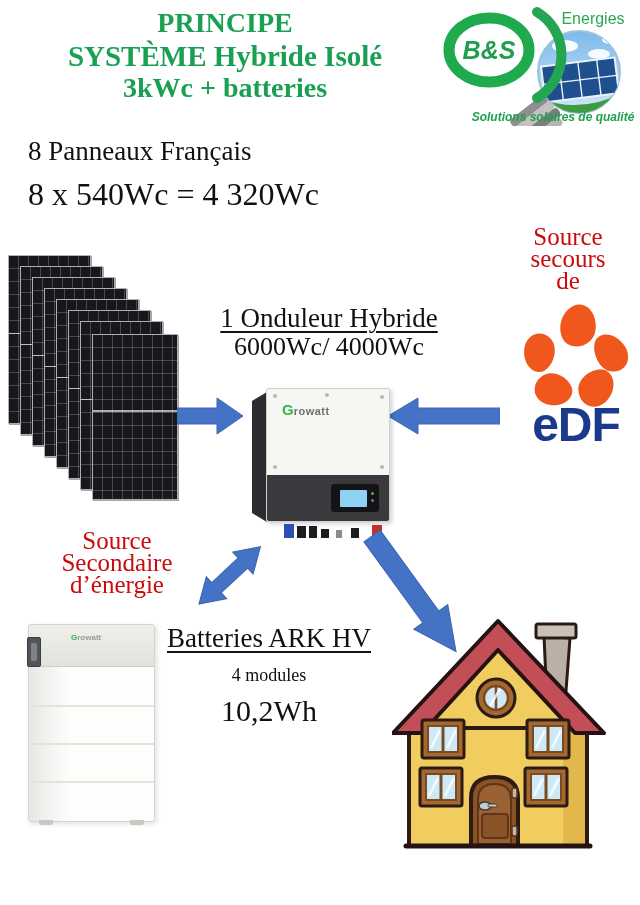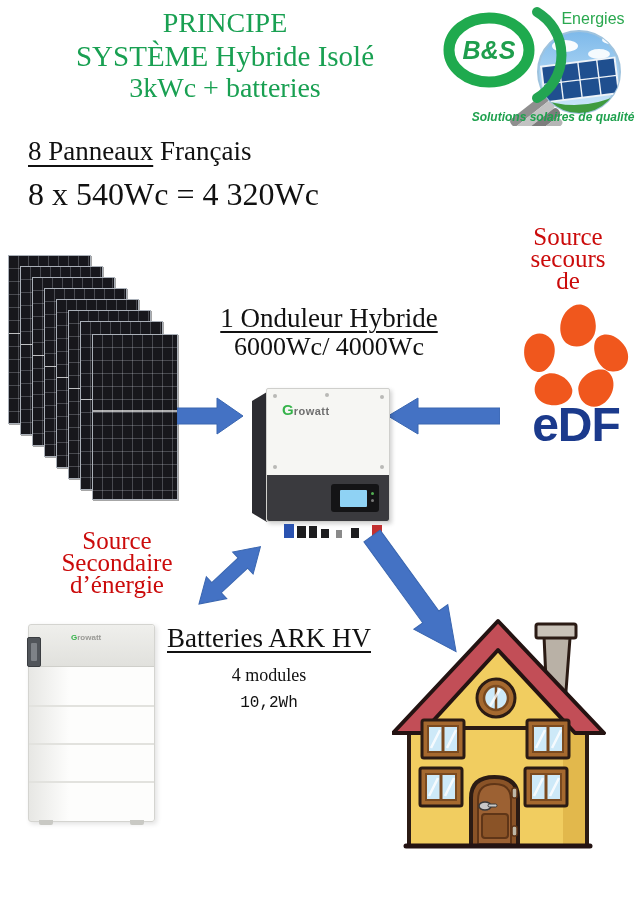--- a/index.html
+++ b/index.html
@@ -6,28 +6,28 @@
   html,body { background:#ffffff; }
   #canvas {
     position:relative; width:640px; height:905px; margin:0 auto;
     background:#ffffff; overflow:hidden;
     font-family:"Liberation Serif", serif;
   }
   .abs { position:absolute; }
 
   
   #main-title { left:5px; top:6px; width:440px; text-align:center;
-    color:var(--green); font-weight:normal; }
+    color:var(--green); font-weight:bold; }
   #main-title .t1 { font-size:28px; line-height:34px; }
   #main-title .t2 { font-size:29px; line-height:33px; }
   #main-title .t3 { font-size:28px; line-height:30px; }
 
   
   #panels-text { left:28px; top:136px; font-size:27px; color:#111; }
-  #panels-text .u { text-decoration:underline; text-underline-offset:5px; text-decoration-thickness:2px;margin-top:32px; }
+  #panels-text .u { text-underline-offset:5px; text-decoration-thickness:2px;margin-top:32px; }
   #panels-formula { margin-top:9px; font-size:32px; }
 
   
   #panel-stack { left:8px; top:255px; width:172px; height:250px; }
   .panel {
     position:absolute; width:83px; height:169px;
     background-color:#17171c;
     background-image:
       linear-gradient(to bottom, transparent 0 46%, rgba(255,255,255,.65) 46%, rgba(255,255,255,.65) 47%, transparent 47%),
       repeating-linear-gradient(to right, transparent 0 9px, rgba(200,205,215,.28) 9px, rgba(200,205,215,.28) 10px),
@@ -41,21 +41,21 @@
   #inverter-heading .h { font-size:27px; text-decoration:underline; text-underline-offset:4px; text-decoration-thickness:2px; line-height:30px;}
   #inverter-heading .s { font-size:26px; line-height:28px; }
 
   .red-label { color:var(--red); text-align:center; font-size:25px; line-height:22px; }
   #backup-label { left:498px; top:226px; width:140px; }
   #secondary-label { left:22px; top:530px; width:190px; }
 
   #battery-text { left:150px; top:617px; width:238px; text-align:center; color:#111; }
   #battery-text .h { font-size:27px; text-decoration:underline; text-underline-offset:4px; text-decoration-thickness:2px;margin-top:6px; }
   #battery-text .m { font-size:18px; margin-top:11px; }
-  #battery-text .c { font-size:16px; margin-top:8px;font-family:Liberation Mono, monospace; }
+  #battery-text .c { font-size:30px; margin-top:8px; }
 
   
   #inverter { left:252px; top:388px; width:140px; height:150px; }
   #inv-side { position:absolute; left:0; top:4px; width:15px; height:130px; background:#2c2c31;
     clip-path:polygon(0 9px, 100% 0, 100% 100%, 0 calc(100% - 9px)); }
   #inv-face { position:absolute; left:14px; top:0; width:124px; height:134px;
     background:#f6f6f3; border:1px solid #cfcfcc; border-radius:2px;
     box-shadow:2px 2px 4px rgba(0,0,0,.18); }
   #inv-dark { position:absolute; left:0; right:0; bottom:0; height:46px; background:#3a3a3e; border-radius:0 0 2px 2px; }
   #inv-lcd { position:absolute; left:64px; top:9px; width:48px; height:28px; background:#141416; border-radius:3px; }

